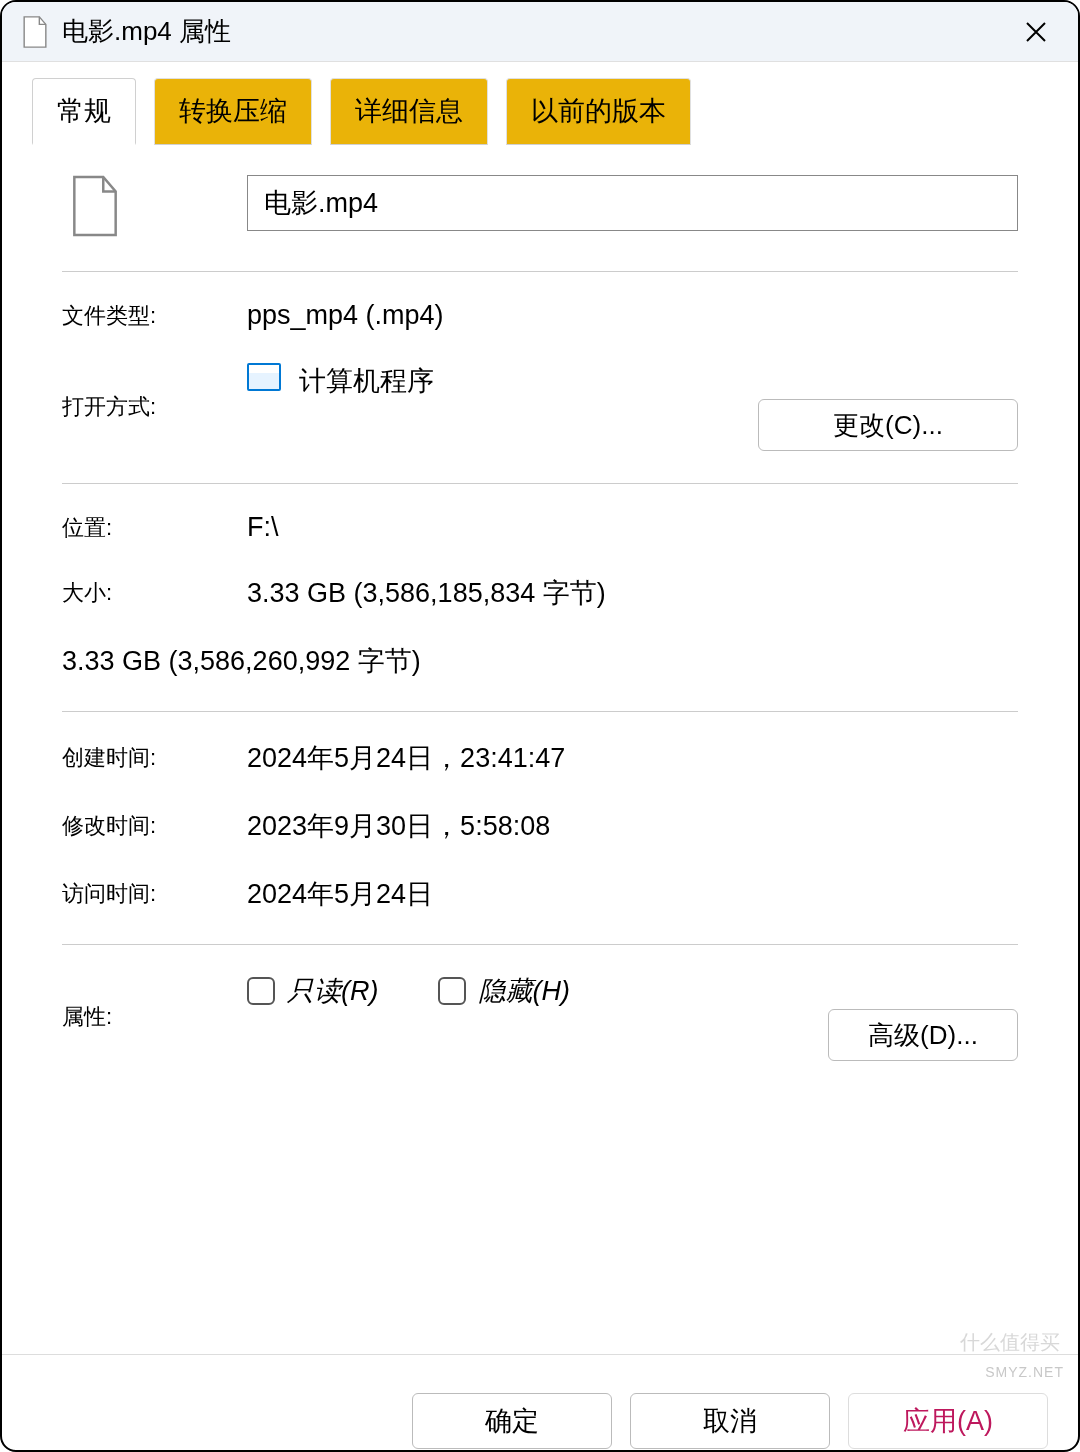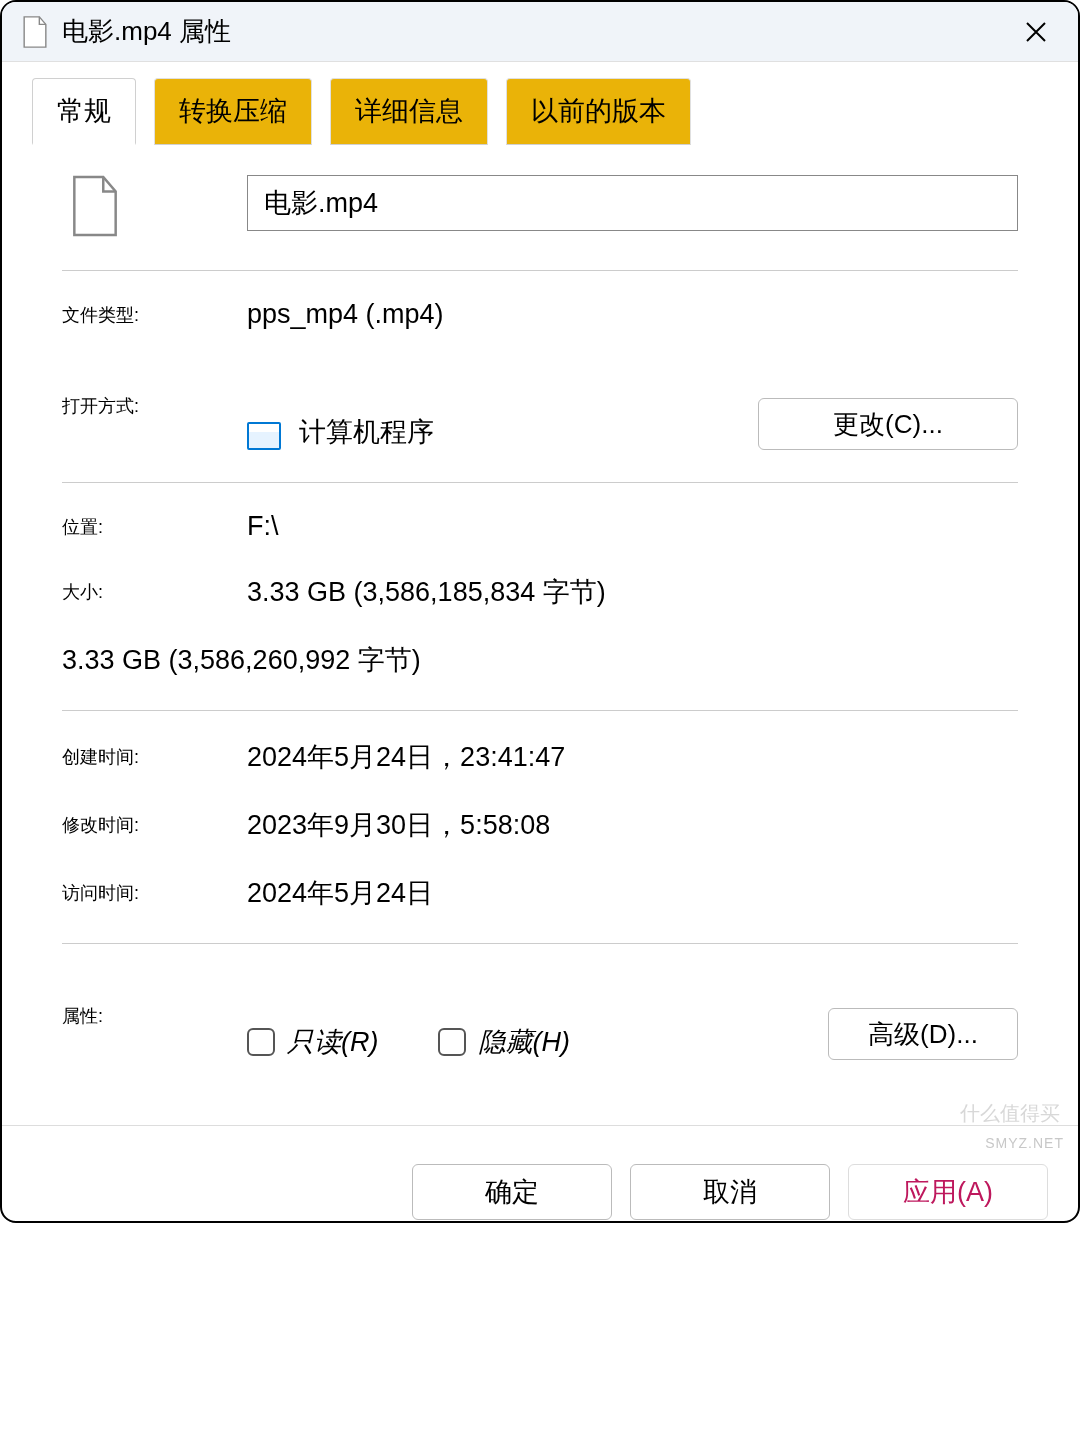--- a/index.html
+++ b/index.html
@@ -1,30 +1,30 @@
 <!DOCTYPE html>
 <html><head>
 <meta charset="utf-8">
 <style>
 * { box-sizing: border-box; margin: 0; padding: 0; }
 html, body { width: 1080px; height: 1452px; font-family: "Microsoft YaHei", "Segoe UI", sans-serif; background: #fff; overflow: hidden; }
-.window { width: 1080px; height: 1223px; border: 2px solid #000; border-radius: 16px; display: flex; flex-direction: column; background: #fff; position: relative; }
+.window { width: 1080px; height: 1452px; border: 2px solid #000; border-radius: 16px; display: flex; flex-direction: column; background: #fff; position: relative; }
 .titlebar { height: 60px; background: #f0f4f9; border-top-left-radius: 14px; border-top-right-radius: 14px; display: flex; align-items: center; padding: 0 20px; border-bottom: 1px solid #e0e0e0; }
 .titlebar .file-icon { width: 26px; height: 34px; margin-right: 14px; }
 .titlebar .title-text { font-size: 26px; color: #000; flex: 1; }
 .titlebar .close-btn { width: 44px; height: 44px; display: flex; align-items: center; justify-content: center; cursor: pointer; }
 .tabs { display: flex; padding: 16px 30px 0 30px; gap: 18px; }
 .tab { padding: 14px 24px; font-size: 27px; color: #000; background: #fff; border: 1px solid transparent; cursor: pointer; }
 .tab.active { border: 1px solid #d0d0d0; border-bottom: 2px solid #fff; border-radius: 4px 4px 0 0; }
 .tab:not(.active) { background: #eab308; border: 1px solid #e0e0e0; border-bottom: 1px solid #d0d0d0; border-radius: 4px 4px 0 0; }
 .content { flex: 1; padding: 30px 60px 20px 60px; overflow: auto; }
 .row { display: flex; align-items: center; margin-bottom: 32px; }
 .row.icon-row { align-items: flex-start; margin-bottom: 28px; }
-.label-col { width: 185px; font-size: 18px; color: #000; flex-shrink: 0; }
-.value-col { flex: 1; font-size: 27px; color: #000; display: flex; align-items: flex-end; }
+.label-col { width: 185px; font-size: 22px; color: #000; flex-shrink: 0; }
+.value-col { flex: 1; font-size: 27px; color: #000; display: flex; align-items: flex-start; }
 .big-file-icon { width: 50px; height: 62px; margin-left: 8px; }
 .filename-input { flex: 1; height: 56px; border: 1px solid #888; padding: 0 16px; font-size: 27px; background: #fff; }
 .divider { border: none; border-top: 1px solid #ccc; margin: 8px 0 28px 0; }
 .app-icon { width: 34px; height: 28px; border: 2px solid #0078d4; background: linear-gradient(#fff 35%, #e6f3ff 35%); margin-right: 18px; border-radius: 2px; display: inline-block; }
 .btn { height: 52px; padding: 0 28px; font-size: 26px; background: #fff; border: 1px solid #bbb; border-radius: 6px; cursor: pointer; margin-top: 36px; }
 .btn.wide { width: 260px; }
 .btn-disabled { color: #be185d; border-color: #ddd; }
 .change-btn-wrap { margin-left: auto; }
 .checkbox-group { display: flex; align-items: center; margin-right: 60px; }
 .checkbox { width: 28px; height: 28px; border: 2px solid #555; border-radius: 6px; margin-right: 12px; cursor: pointer; background: #fff; }

